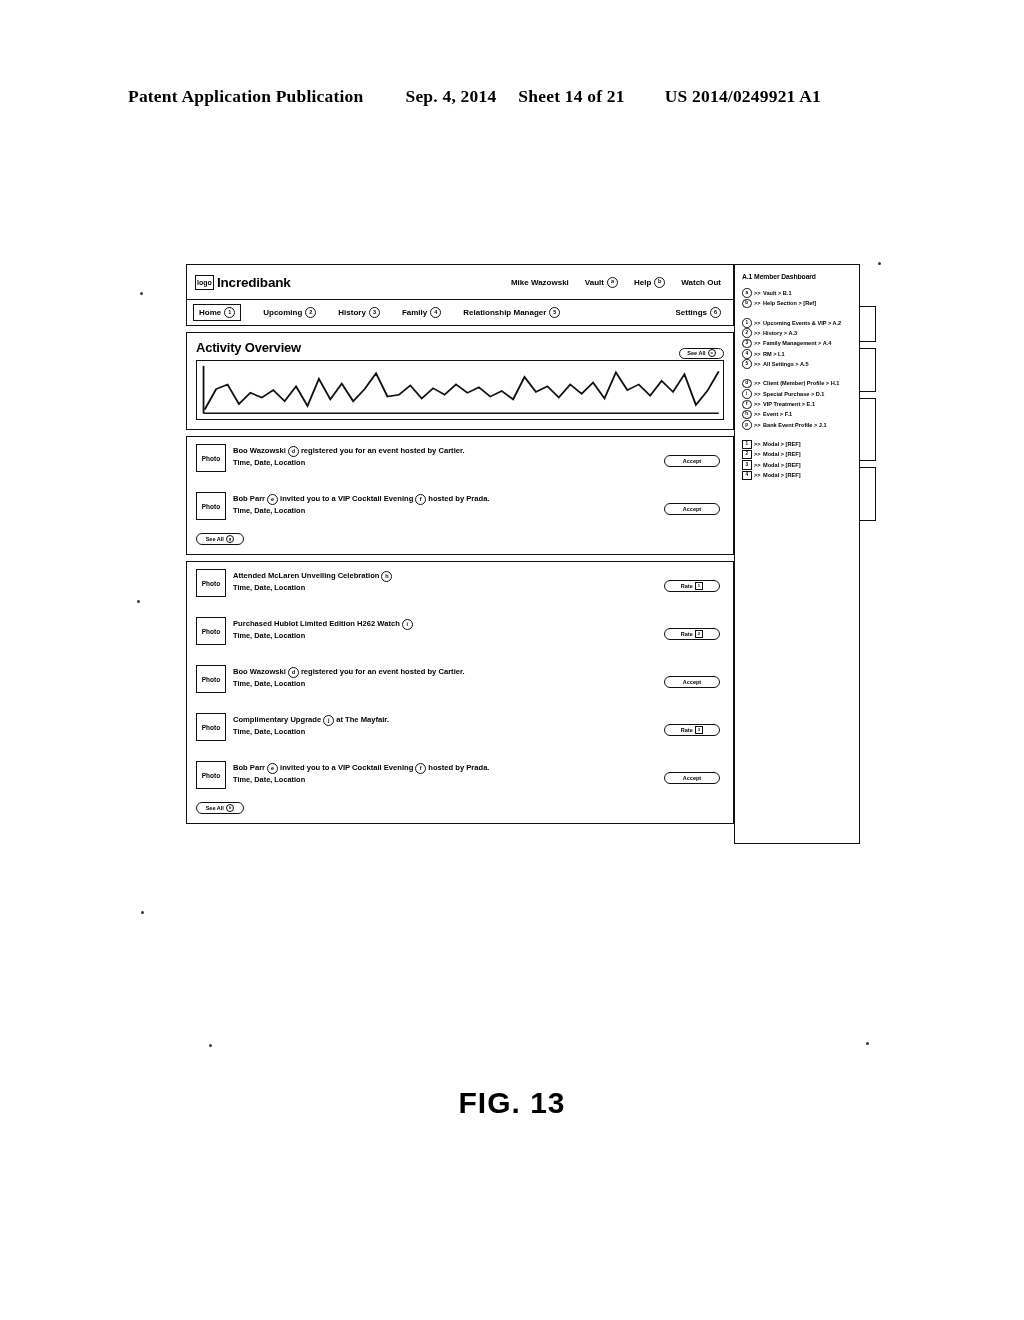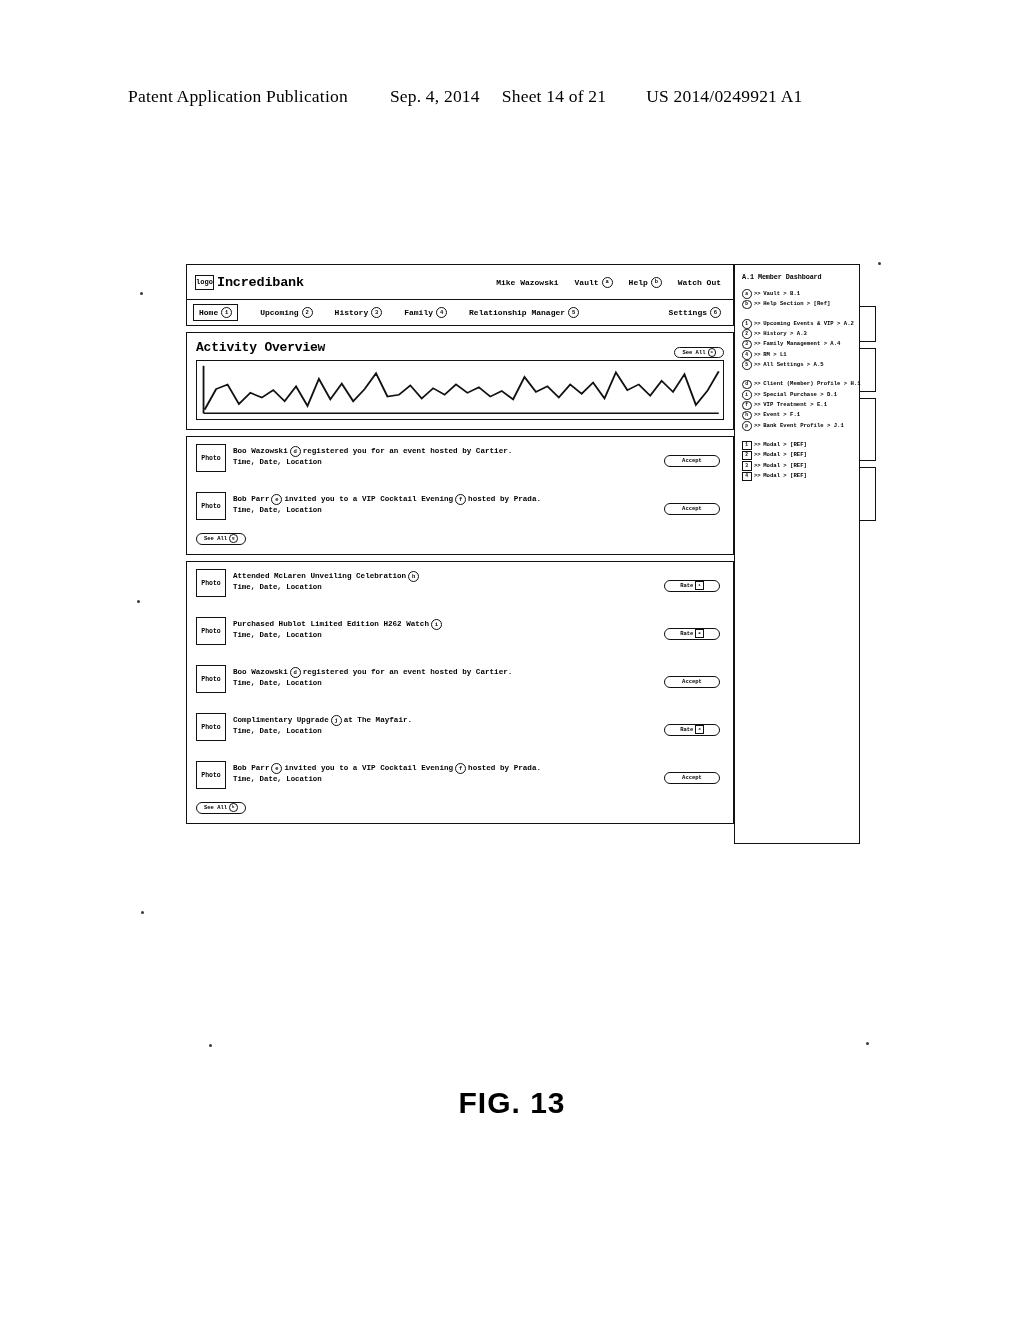--- a/index.html
+++ b/index.html
@@ -18,21 +18,21 @@
 
   
   .patent-header {
     position: absolute;
     top: 86px;
     left: 128px;
     width: 768px;
     display: flex;
     align-items: baseline;
     font-family: "Liberation Serif", serif;
-    font-weight: normal;
+    font-weight: bold;
     font-size: 17.5px;
     letter-spacing: .2px;
     white-space: nowrap;
   }
   .ph-title { }
   .ph-date  { margin-left: 42px; }
   .ph-sheet { margin-left: 22px; text-align: right; }
   .ph-num   { margin-left: 40px; }
 
   
@@ -48,21 +48,20 @@
     letter-spacing: 1px;
   }
 
   
   .mockup {
     position: absolute;
     left: 186px;
     top: 264px;
     width: 674px;
     height: 580px;
-    font-family: Liberation Mono, monospace;
   }
 
   
   .box { border: 1.6px solid #111; background: #fff; box-sizing: border-box; }
   .box-thin { border: 1.2px solid #111; background: #fff; box-sizing: border-box; }
 
   
   .app {
     position: absolute;
     left: 0; top: 0;

